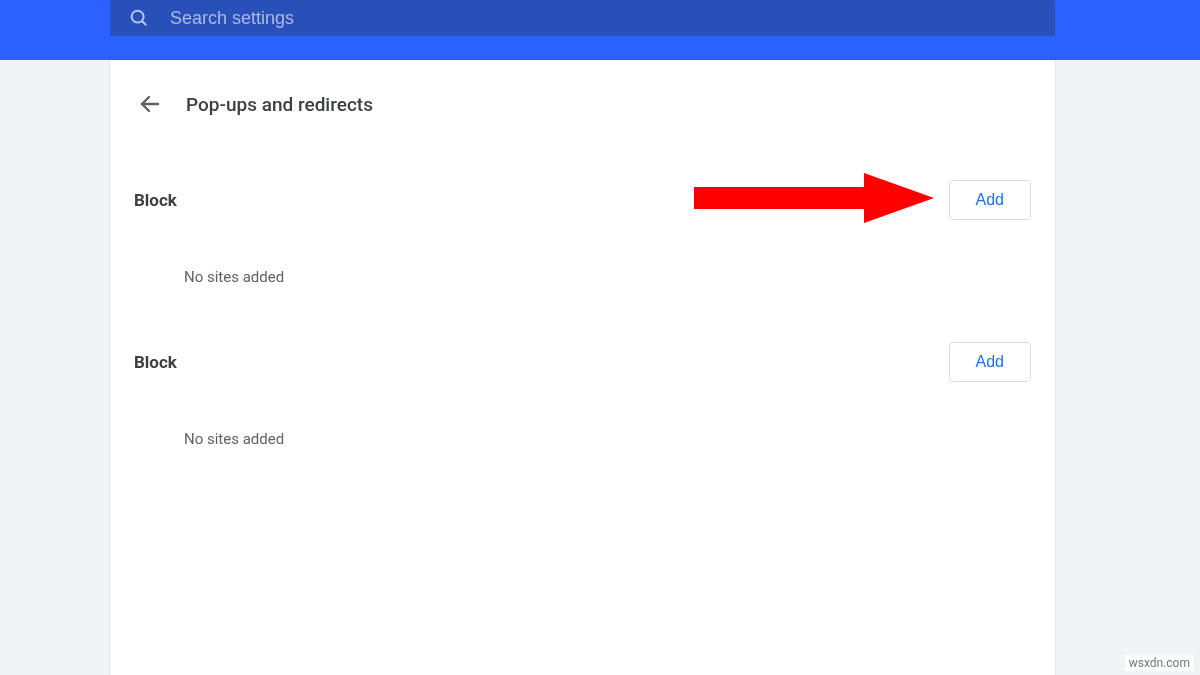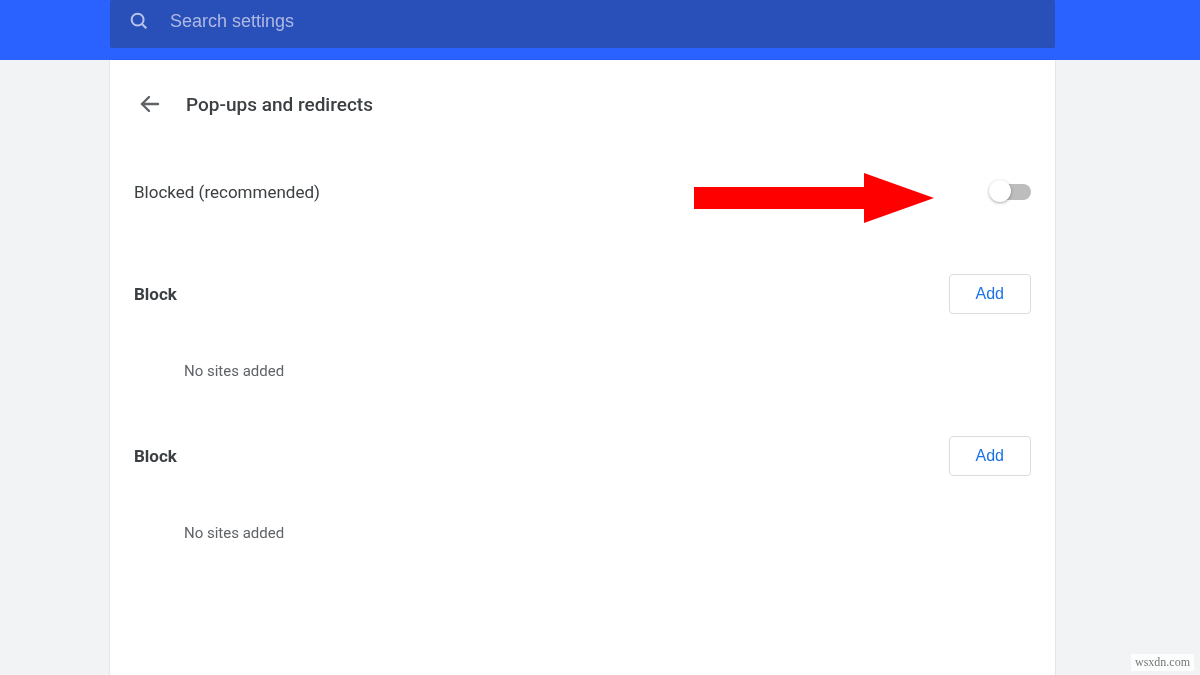--- a/index.html
+++ b/index.html
@@ -14,24 +14,24 @@
     .top-banner {
       background: #2962ff;
       height: 60px;
       width: 100%;
       display: flex;
       align-items: flex-start;
       padding: 0 110px;
     }
     .search-bar-outer {
       background: #2850b8;
-      height: 48px;
+      height: 36px;
       width: 945px;
       display: flex;
-      align-items: flex-end;
+      align-items: center;
       padding: 16px 18px;
       border-radius: 2px;
     }
     .search-bar-outer .icon { color: #b9c5ec; margin-right: 20px; }
     .search-bar-outer input {
       background: transparent;
       border: none;
       outline: none;
       color: #fff;
       font-size: 18px;
@@ -118,21 +118,20 @@
       pointer-events: none;
     }
     .watermark {
       position: absolute;
       right: 6px;
       bottom: 4px;
       font-size: 12px;
       color: #777;
       background: rgba(255,255,255,0.8);
       padding: 1px 4px;
-      font-family: Liberation Serif, serif;
     }
     svg { display: block; }
   </style>
 </head>
 <body>
 
 <div class="top-banner">
   <div class="search-bar-outer">
     <span class="icon">
       <svg width="22" height="22" viewBox="0 0 24 24" fill="none" stroke="currentColor" stroke-width="2.2">
@@ -150,26 +149,20 @@
       <div class="back-btn">
         <svg width="24" height="24" viewBox="0 0 24 24" fill="none" stroke="#5f6368" stroke-width="2.4" stroke-linecap="round" stroke-linejoin="round">
             <line x1="20" y1="12" x2="4" y2="12"></line>
             <polyline points="11 5 4 12 11 19"></polyline>
           </svg>
       </div>
       <div class="page-title">Pop-ups and redirects</div>
     </div>
   </div>
 
-  <div class="toggle-row">
-    <div class="toggle-label">Blocked (recommended)</div>
-    <div class="toggle">
-      <div class="toggle-knob"></div>
-    </div>
-  </div>
 
   <div class="section">
     <div class="section-head">
       <div class="section-title">Block</div>
       <button class="add-btn">Add</button>
     </div>
     <div class="empty-msg">No sites added</div>
   </div>
 
   <div class="section">

